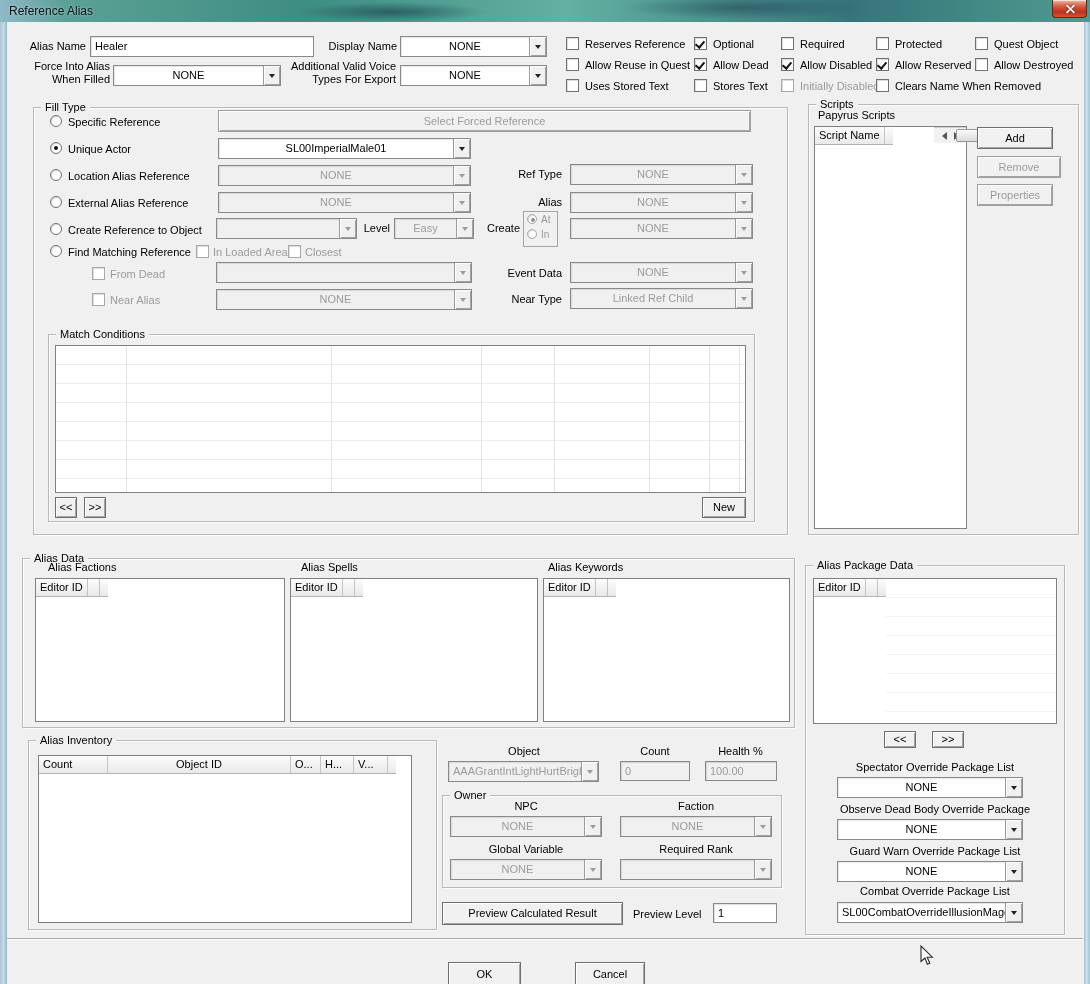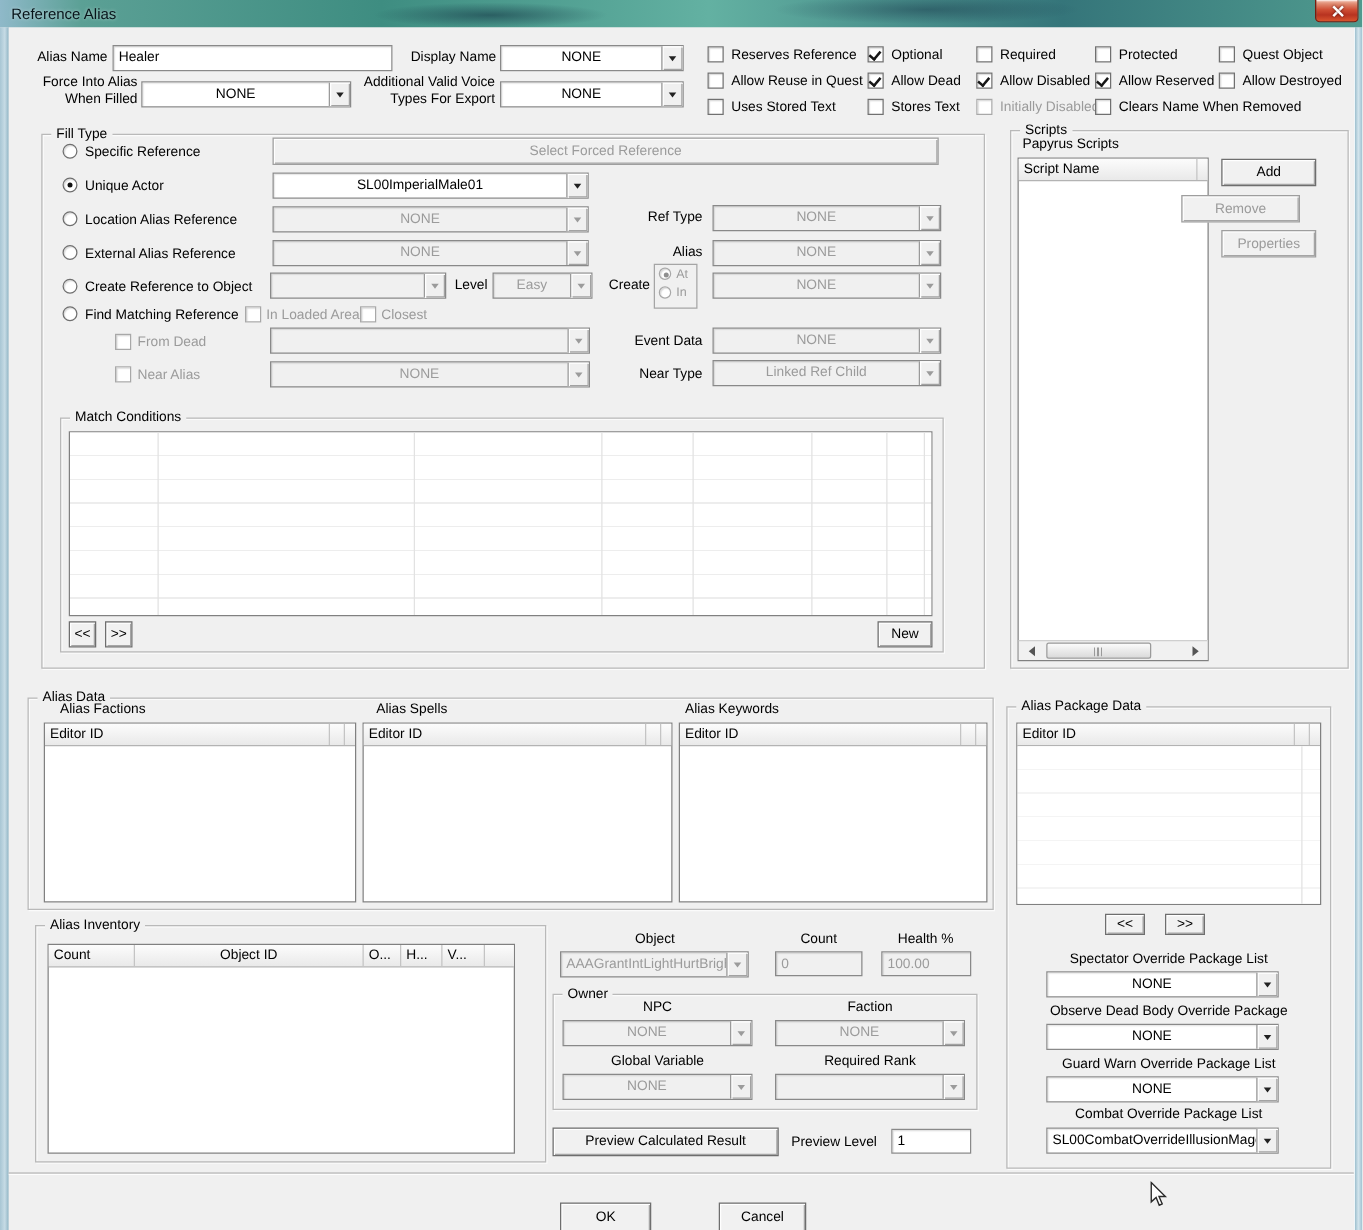--- a/index.html
+++ b/index.html
@@ -50,21 +50,21 @@
 
   .cb { position:absolute; width:13px; height:13px; background:#fff; border:1px solid #707070; box-shadow:inset 1px 1px 1px rgba(0,0,0,.15); }
   .cb.checked::after { content:""; position:absolute; left:2px; top:1px; width:4px; height:7px; border-right:2px solid #161616; border-bottom:2px solid #161616; transform:rotate(40deg); }
   .cb.disabled { border-color:#a8a8a8; }
 
   .rad { position:absolute; width:12px; height:12px; border-radius:50%; background:#fff; border:1px solid #6f6f6f; box-shadow:inset 1px 1px 1px rgba(0,0,0,.15); }
   .rad.checked::after { content:""; position:absolute; left:3px; top:3px; width:4px; height:4px; border-radius:50%; background:#111; }
   .rad.disabled { border-color:#a8a8a8; }
   .rad.disabled.checked::after { background:#8f8f8f; }
 
-  .list { position:absolute; background:#fff; border:1px solid #808080; display:flex; flex-direction:column; }
+  .list { position:absolute; background:#fff; border:1px solid #808080; display:flex; flex-direction:row; }
   .list-hdr { display:flex; flex:0 0 18px; height:18px; background:linear-gradient(180deg,#fcfcfc,#e9e9e9); border-bottom:1px solid #b3b3b3; }
   .hcell { padding:2px 4px; border-right:1px solid #c4c4c4; white-space:nowrap; overflow:hidden; }
   .hfill { border-right:none; flex:1; }
   .list-body { flex:1; position:relative; }
   .rows { background:repeating-linear-gradient(180deg,#fff 0 18px,#ededed 18px 19px); }
   .rows-faint { background:repeating-linear-gradient(180deg,#fff 0 18px,#f4f4f4 18px 19px); }
   .vline { position:absolute; top:0; bottom:0; width:1px; background:#e2e2e2; }
 
   .hscroll { flex:0 0 16px; height:16px; background:#f1f1f1; border-top:1px solid #cfcfcf; display:flex; align-items:stretch; }
   .sb-btn { width:16px; flex:0 0 16px; display:flex; align-items:center; justify-content:center; }
@@ -268,21 +268,21 @@
         </span>
       <span class="sb-track">
           <span class="sb-thumb"></span>
         </span>
       <span class="sb-btn">
           <span class="arr-r"></span>
         </span>
     </div>
   </div>
   <div class="btn" style="left:977px;top:127px;width:76px;height:22px">Add</div>
-  <div class="btn disabled" style="left:945px;top:156px;width:95px;height:22px">Remove</div>
+  <div class="btn disabled" style="left:977px;top:156px;width:84px;height:22px">Remove</div>
   <div class="btn disabled" style="left:977px;top:184px;width:76px;height:22px">Properties</div>
 
   <div class="grp" style="left:22px;top:558px;width:773px;height:170px">
     <span class="legend">Alias Data</span>
   </div>
   <span class="lbl" style="left:48px;top:561px">Alias Factions</span>
   <div class="list" style="left:35px;top:578px;width:250px;height:144px">
     <div class="list-hdr">
       <span class="hcell" style="flex:1">Editor ID</span>
       <span class="hcell" style="flex:0 0 12px"></span>

